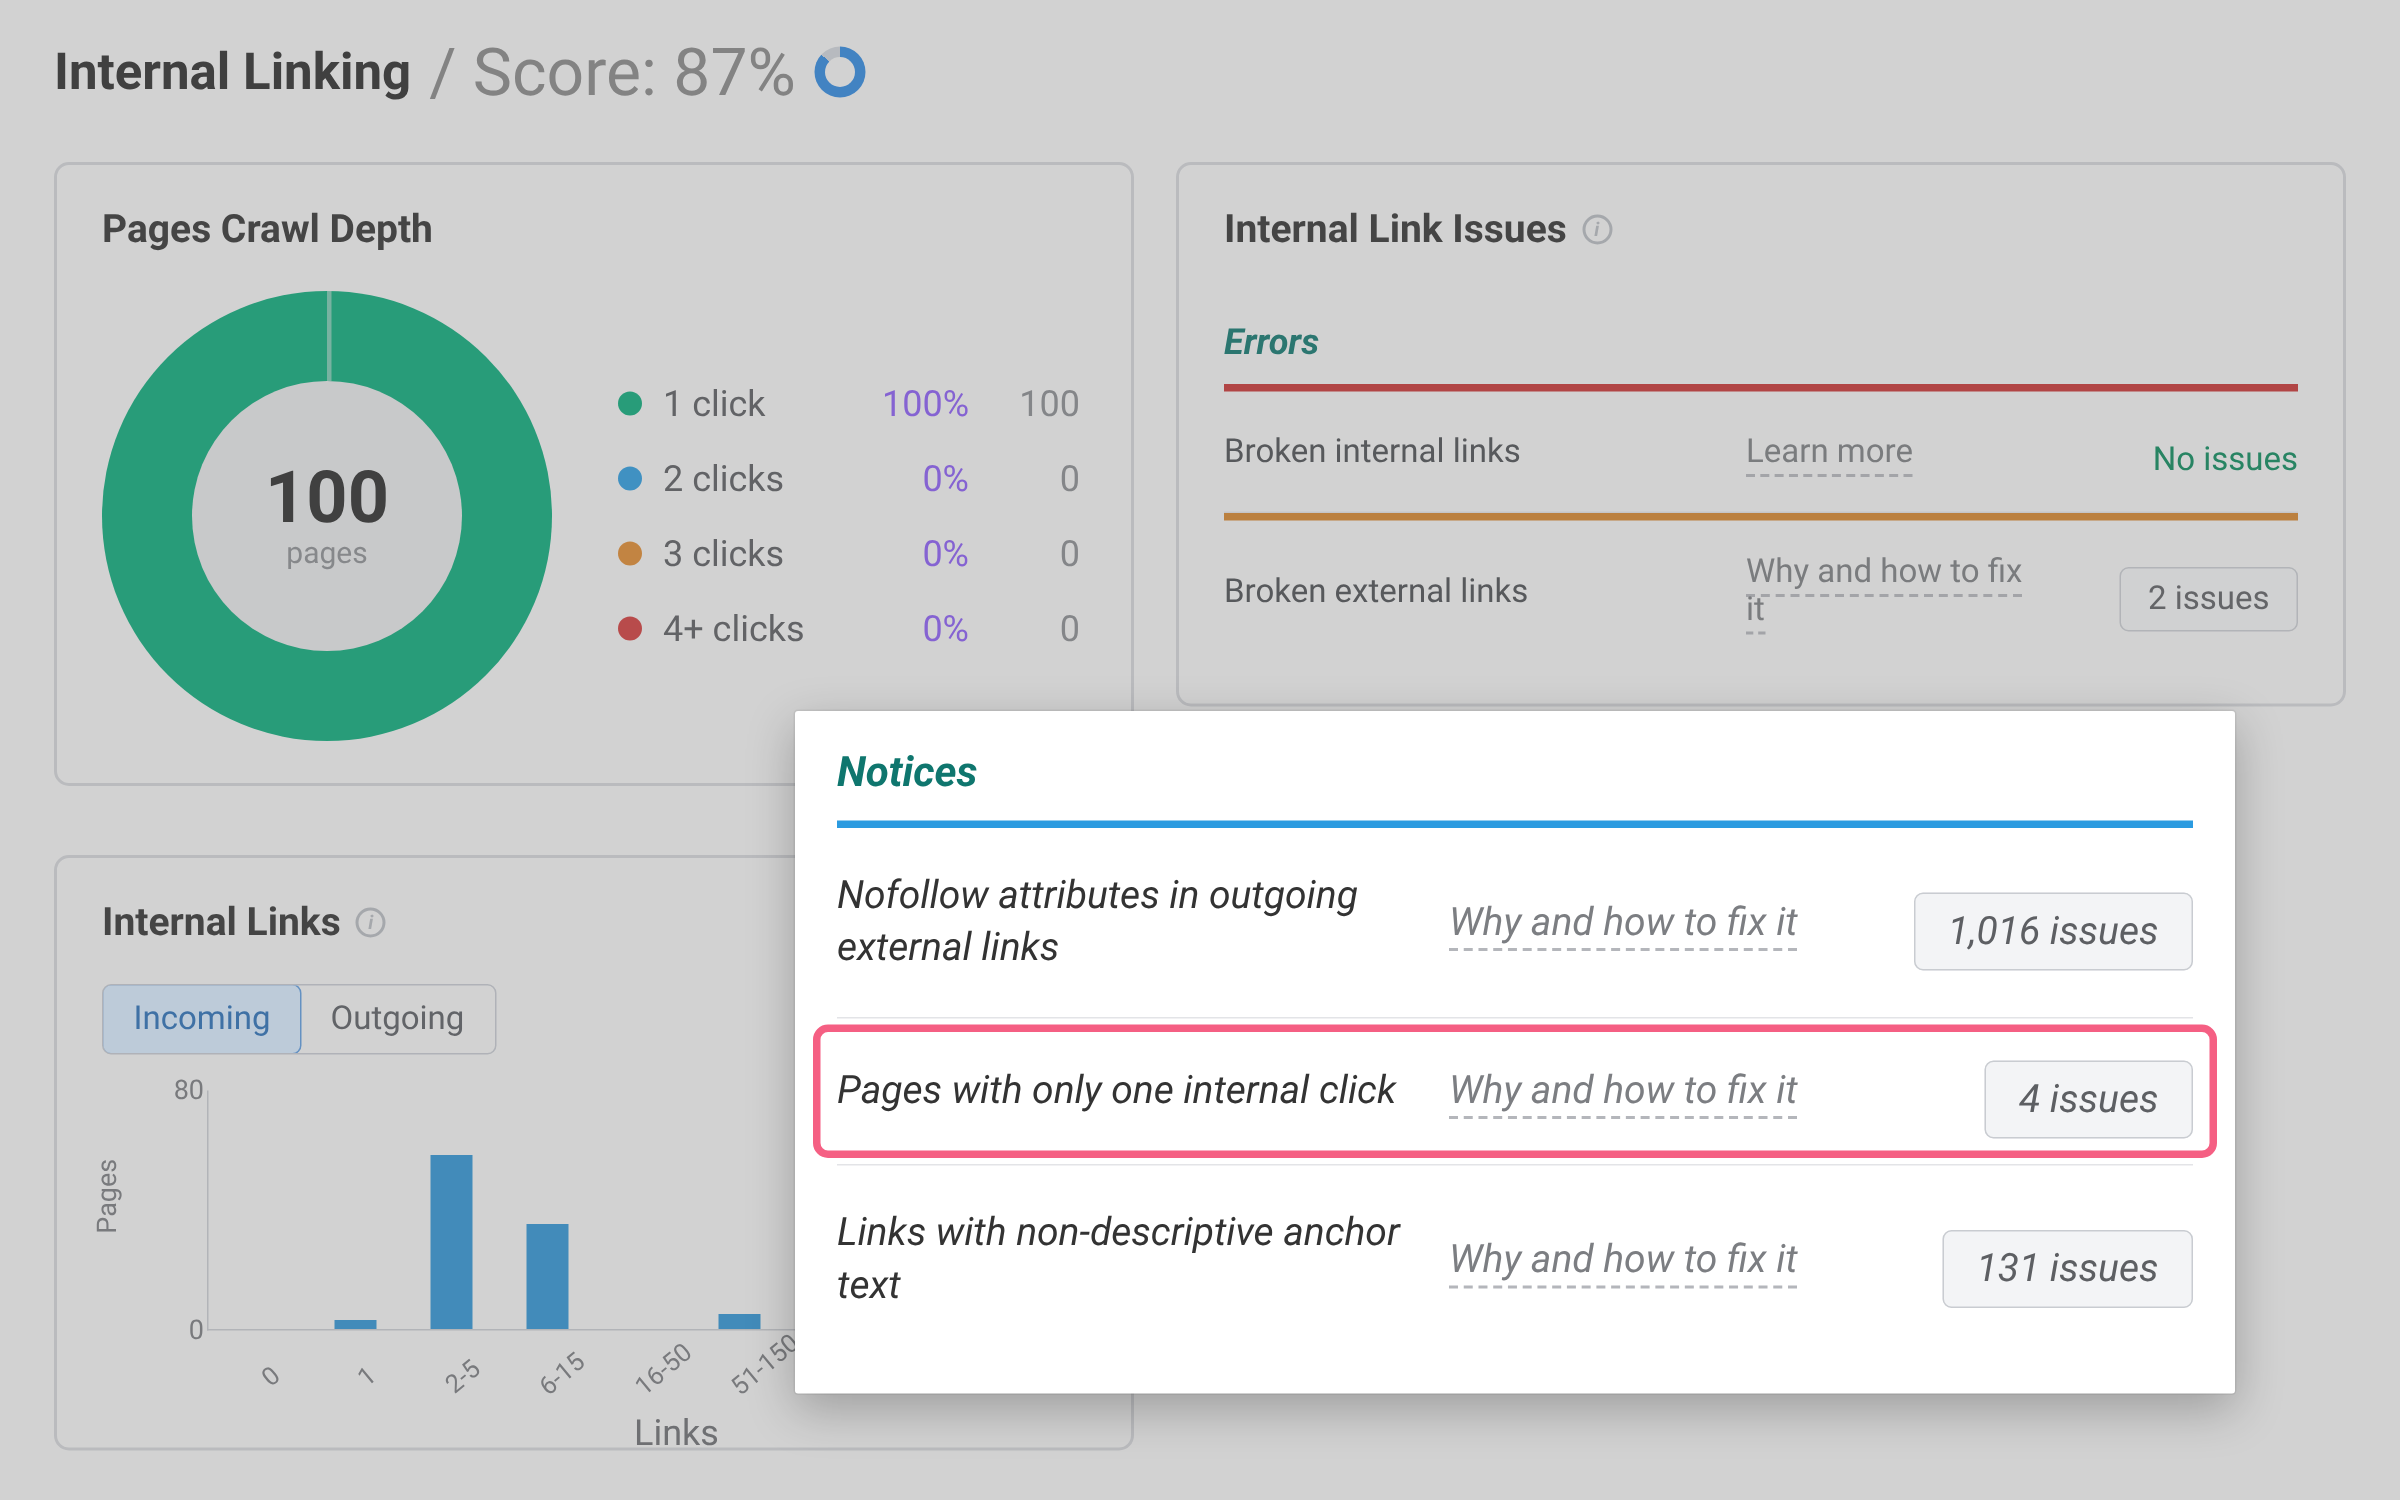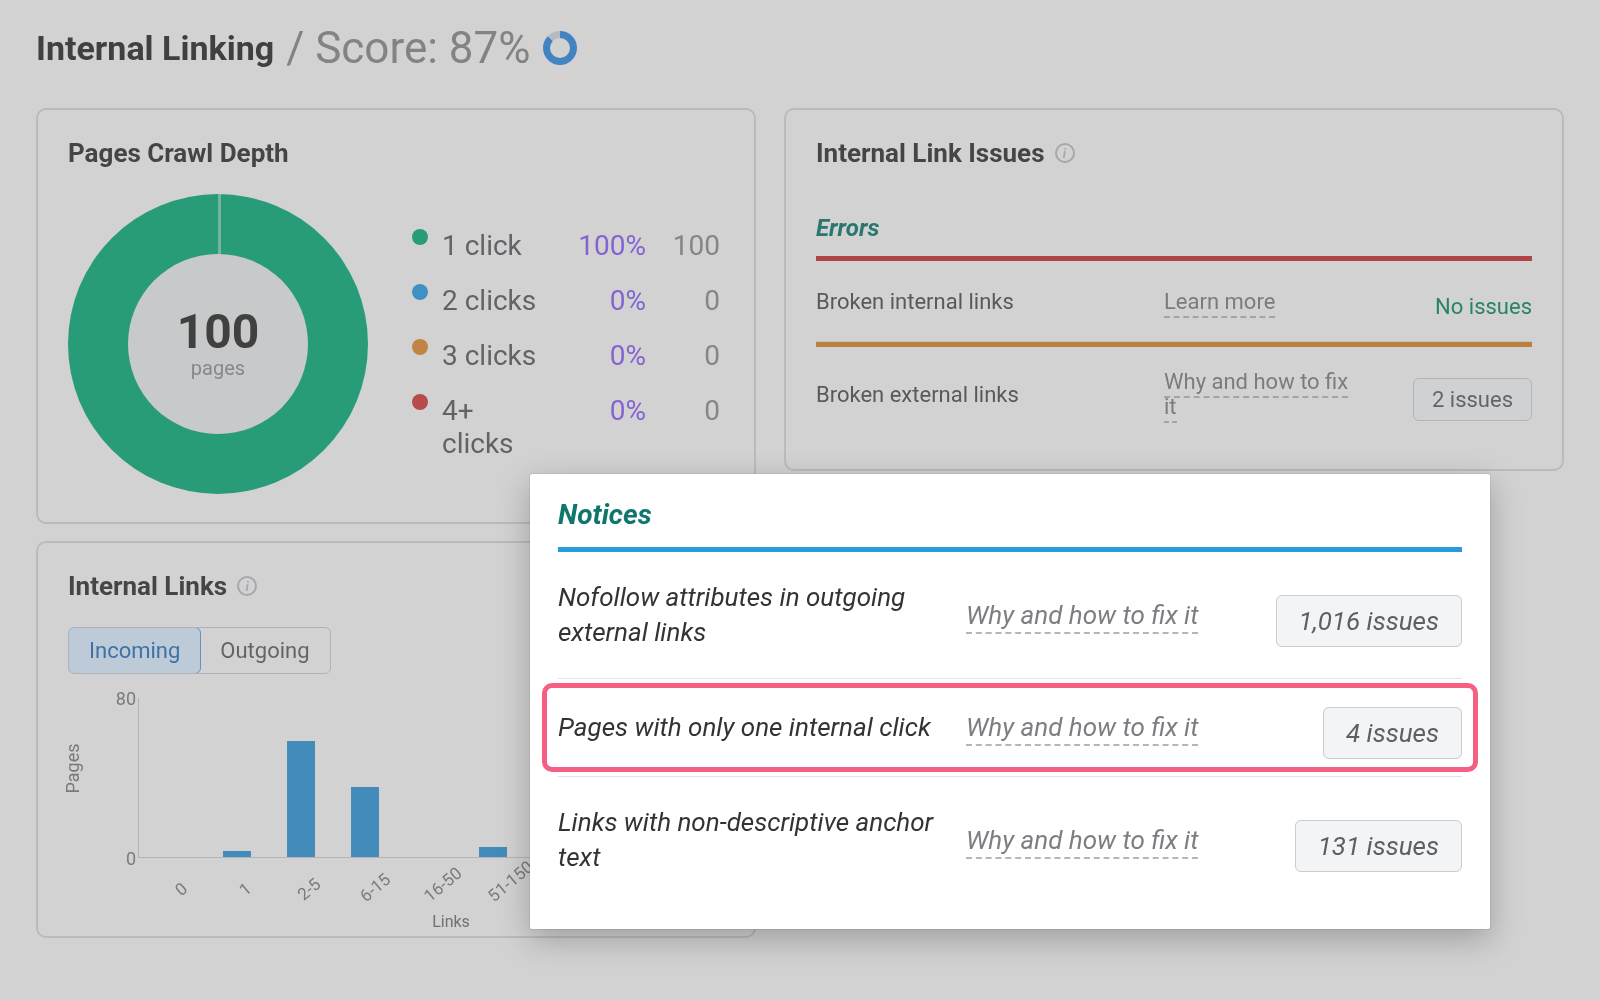--- a/index.html
+++ b/index.html
@@ -8,52 +8,52 @@
   
   .scrim{position:absolute;inset:0;background:rgba(120,120,120,0.28);pointer-events:none;z-index:10;}
   
   .hdr{display:flex;align-items:center;gap:12px;margin-bottom:34px;}
   .hdr-title{font-size:34px;font-weight:700;color:#2b2b2b;}
   .hdr-score{font-size:44px;font-weight:400;color:#888;}
   .hdr-ring{width:34px;height:34px;border-radius:50%;background:conic-gradient(#2e88e0 0 87%, #d0d5db 0 100%);display:flex;align-items:center;justify-content:center;}
   .hdr-ring::after{content:"";width:20px;height:20px;border-radius:50%;background:#f6f6f6;}
   
   .grid{display:flex;gap:28px;}
-  .col-left{width:720px;display:flex;flex-direction:column;gap:17px;}
+  .col-left{width:720px;display:flex;flex-direction:column;gap:46px;}
   .col-right{flex:1;}
   .card{background:transparent;border:2px solid #d4d6da;border-radius:10px;padding:28px 30px;}
   .card-title{font-size:26px;font-weight:700;color:#333;margin-bottom:26px;display:flex;align-items:center;gap:10px;}
   .info-i{width:20px;height:20px;border-radius:50%;border:2px solid #b8bbc1;color:#b8bbc1;font-size:13px;font-weight:700;display:flex;align-items:center;justify-content:center;font-style:italic;}
   
   .depth-body{display:flex;align-items:center;gap:44px;}
   .donut{position:relative;width:300px;height:300px;}
   .donut-ring{width:100%;height:100%;border-radius:50%;background:conic-gradient(#0bab7a 0 100%);}
   .donut-hole{position:absolute;inset:60px;border-radius:50%;background:#e8e9ea;display:flex;flex-direction:column;align-items:center;justify-content:center;}
   .donut-tick{position:absolute;top:0;left:50%;width:3px;height:60px;background:#e8e9ea;opacity:.5;}
   .donut-val{font-size:48px;font-weight:700;color:#2b2b2b;line-height:1;}
   .donut-lbl{font-size:20px;color:#8d8f93;}
   .legend{display:flex;flex-direction:column;gap:22px;}
-  .leg-row{display:flex;align-items:flex-start;gap:14px;font-size:28px;color:#5a5c60;}
+  .leg-row{display:flex;align-items:center;gap:14px;font-size:24px;color:#5a5c60;}
   .dot{width:16px;height:16px;border-radius:50%;flex:none;}
   .leg-name{width:110px;}
   .leg-pct{width:80px;text-align:right;color:#8b5cf6;}
   .leg-cnt{width:60px;text-align:right;color:#8a8c90;}
   
   .tabgrp{display:inline-flex;border:1px solid #c6cad1;border-radius:6px;overflow:hidden;margin-bottom:24px;}
   .tab{padding:10px 20px;font-size:22px;color:#5b5e63;background:transparent;}
   .tab.active{background:#d9ecff;border:1px solid #5d9ce0;border-radius:6px;color:#2a6fb8;position:relative;z-index:1;margin:-1px;}
   .bars{position:relative;height:210px;padding-left:70px;}
   .ylab{position:absolute;left:4px;top:50%;transform:rotate(-90deg) translateX(20px);transform-origin:left center;font-size:18px;color:#7a7c80;}
   .yticks{position:absolute;left:34px;top:0;height:160px;width:34px;}
   .ytick{position:absolute;right:0;font-size:18px;color:#7a7c80;transform:translateY(-50%);}
   .plot{position:relative;height:160px;border-left:1px solid #c9ccd1;border-bottom:1px solid #c9ccd1;display:flex;align-items:flex-end;gap:36px;padding:0 20px;}
   .bar{width:28px;background:#2f93d4;}
   .xticks{display:flex;gap:36px;padding:6px 20px 0 20px;margin-left:0;}
   .xtick{width:28px;text-align:center;font-size:17px;color:#7a7c80;transform:rotate(-40deg) translate(-6px,6px);transform-origin:top right;white-space:nowrap;}
-  .xlab{text-align:center;font-size:16px;color:#6c6e72;margin-top:28px;padding-left:40px;}
+  .xlab{text-align:center;font-size:24px;color:#6c6e72;margin-top:28px;padding-left:40px;}
   
   .sect-h{font-size:24px;font-weight:700;color:#0f766e;padding:20px 0 14px;font-style:italic;}
   .sect-rule{height:5px;width:100%;}
   .rule-err{background:#c83232;}
   .rule-warn{background:#d6842a;}
   .rule-notice{background:#2b9be0;}
   .issue-row{display:flex;align-items:center;padding:22px 0;border-bottom:1px solid #e3e4e7;gap:18px;}
   .issue-row:last-child{border-bottom:none;}
   .issue-name{flex:0 0 330px;font-size:22px;color:#4c4e52;}
   .issue-link{flex:0 0 200px;font-size:22px;color:#7c7e82;}

